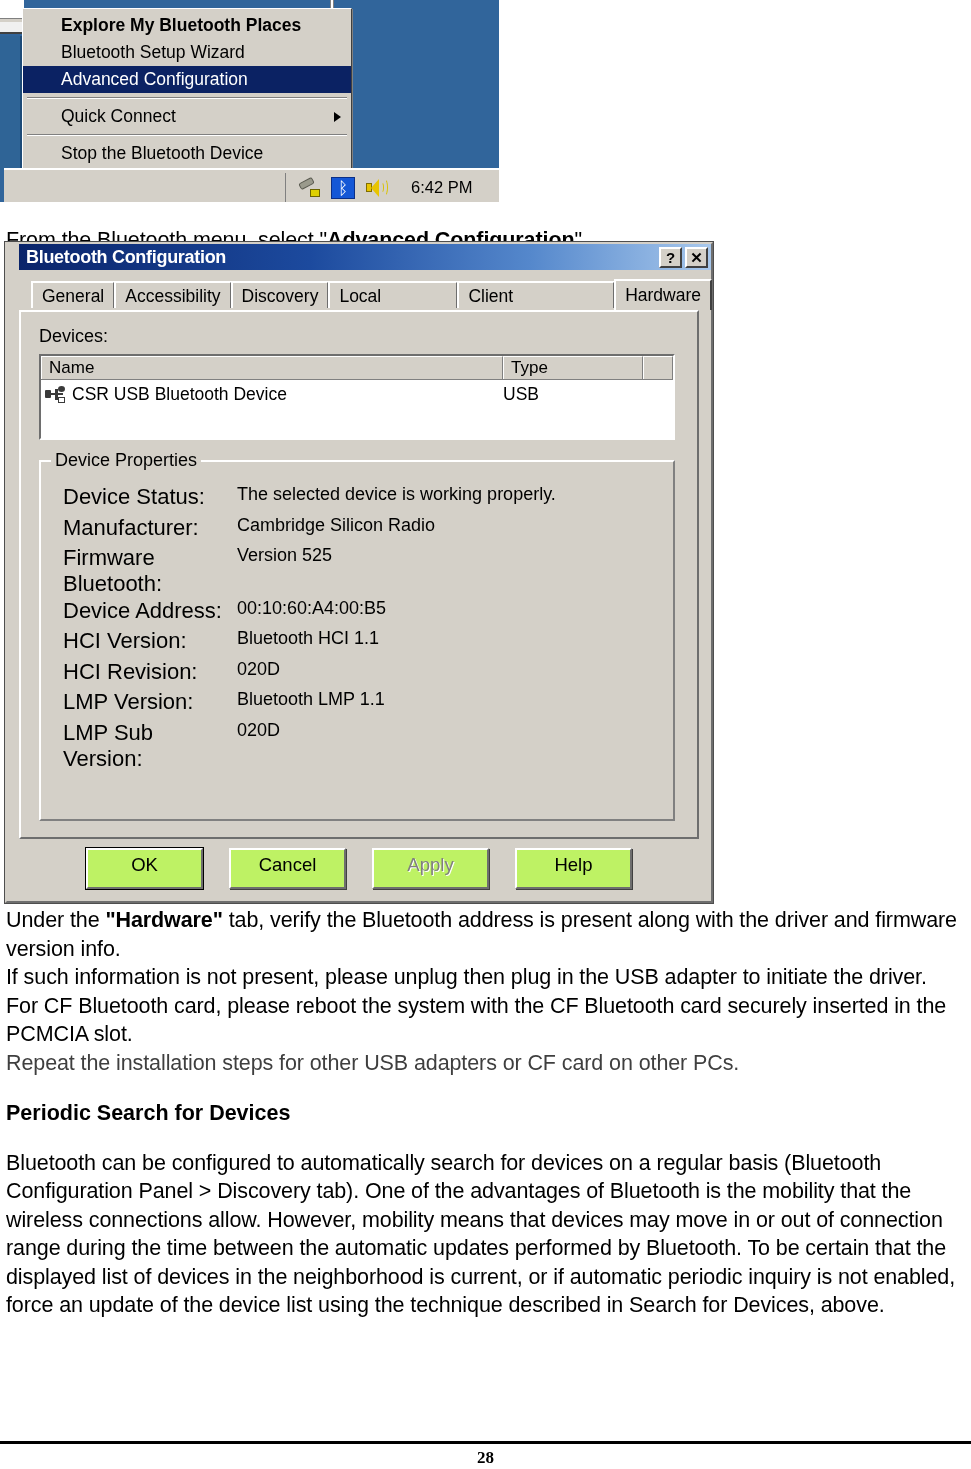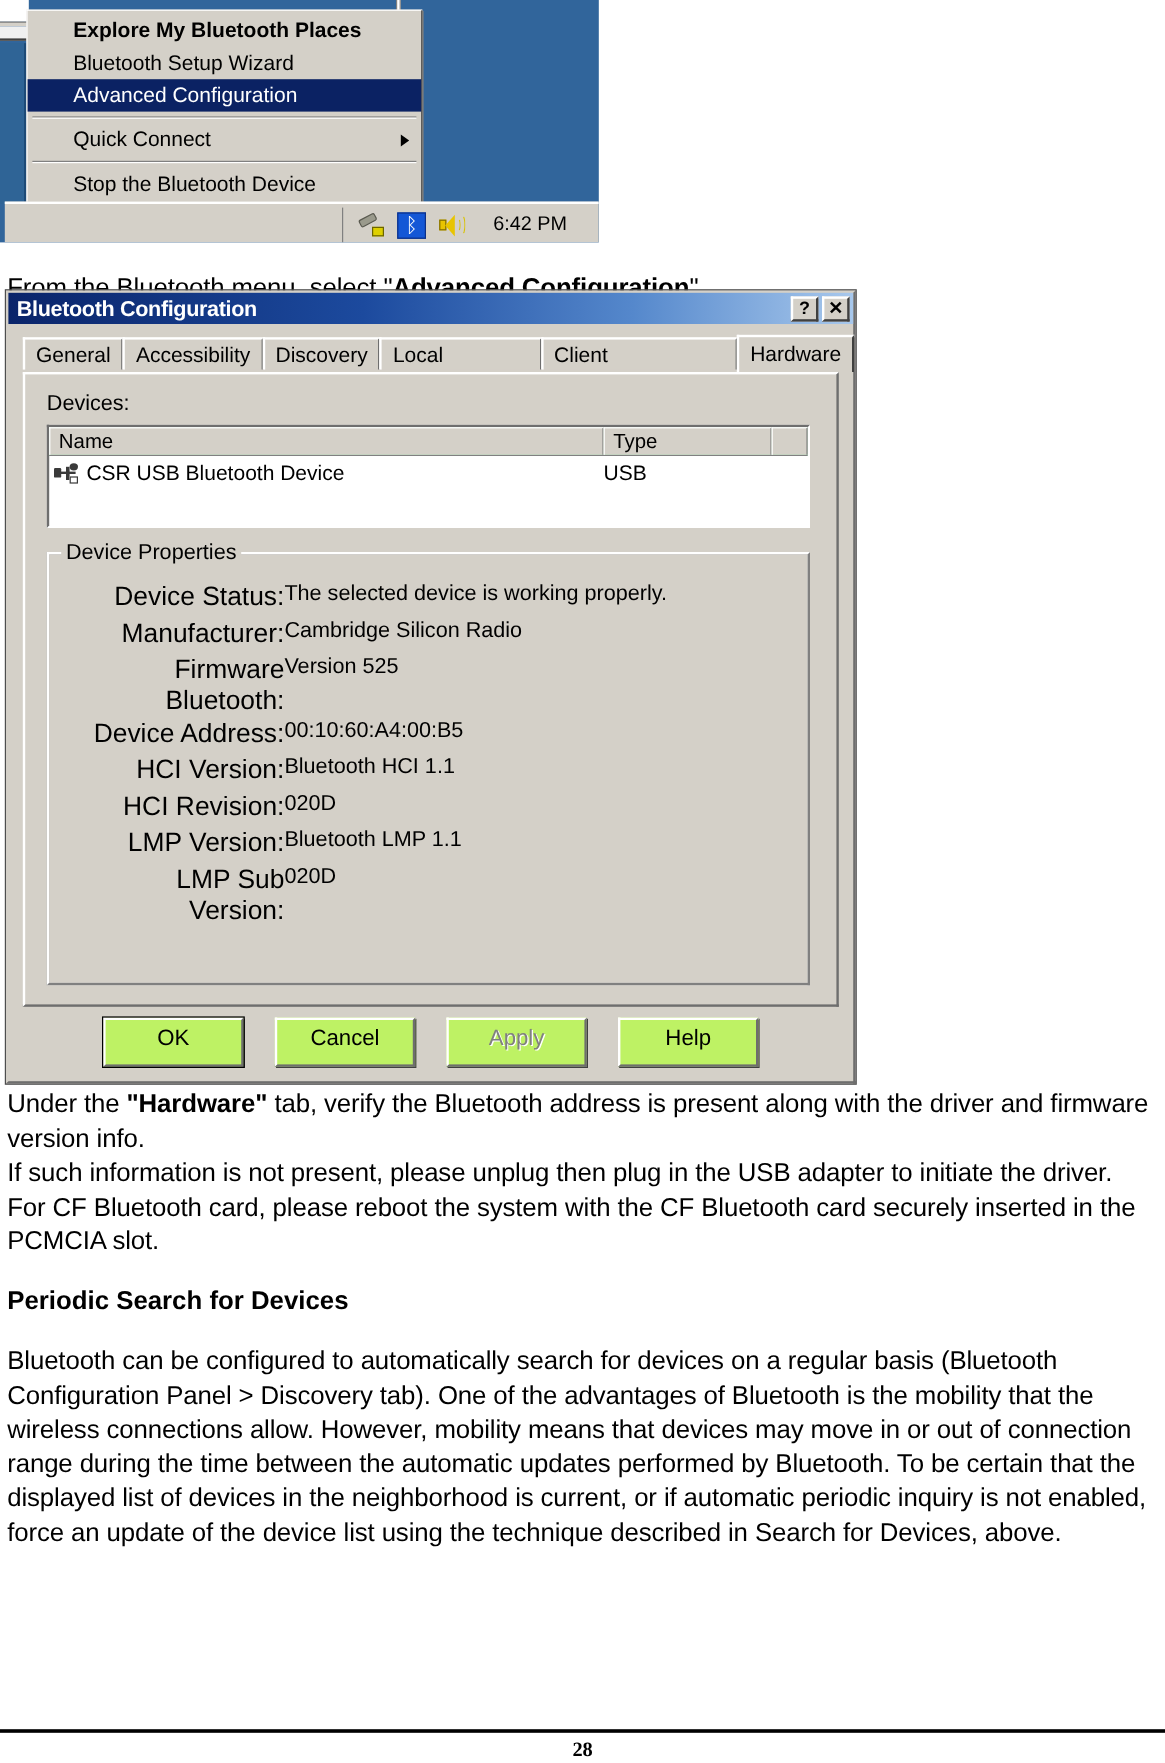--- a/index.html
+++ b/index.html
@@ -117,20 +117,21 @@
   
   #caption-1 { position:absolute; left:6px; top:204px; width:960px; }
 
   
   #bt-dialog {
     position:absolute; left:5px; top:242px; width:708px; height:661px;
     background:#d4d0c8;
     border:2px solid #d4d0c8;
     border-right-color:#6e6e6e; border-bottom-color:#6e6e6e;
     outline:1px solid #4e4e4e;
+    padding-left:12px;
   }
   #bt-titlebar {
     height:26px; margin:0;
     background:linear-gradient(to right,#0a246a 0%, #1c4a9e 42%, #5588cc 74%, #a8c8ec 100%);
     display:flex; align-items:center; padding:0 3px 0 7px;
   }
   #bt-title { color:#fff; font-weight:bold; font-size:18px; letter-spacing:-0.3px; flex:1; }
   .tb-btn {
     width:23px; height:21px; margin-left:3px;
     background:#d4d0c8;
@@ -160,21 +161,21 @@
   }
 
   .lbl-devices { position:absolute; left:18px; top:14px; font-size:18px; }
 
   
   #device-list {
     position:absolute; left:18px; top:42px; right:22px; height:86px;
     background:#fff;
     border:2px solid #6e6e6e; border-right-color:#ffffff; border-bottom-color:#ffffff;
   }
-  #dl-header { display:flex; height:24px; background:#86efac; border-bottom:1px solid #808080; }
+  #dl-header { display:flex; height:24px; background:#fca5a5; border-bottom:1px solid #808080; }
   #dl-header .hcell {
     font-size:17px; line-height:22px; padding-left:7px;
     border-right:1px solid #808080;
     border-top:1px solid #ffffff; border-left:1px solid #ffffff;
     background:#d4d0c8;
   }
   #dl-header .h-name { width:462px; }
   #dl-header .h-type { width:140px; }
   #dl-header .h-pad  { flex:1; }
   #dl-rows .row { display:flex; height:28px; align-items:center; }
@@ -184,21 +185,21 @@
   .usb-ico .stem { position:absolute; left:3px; top:8px; width:15px; height:2.5px; background:#3a3a3a; }
   .usb-ico .hub  { position:absolute; left:0px; top:5px; width:6px; height:8px; background:#3a3a3a; border-radius:1px;}
   .usb-ico .b1 { position:absolute; left:13px; top:1px; width:7px; height:6px; background:#3a3a3a; border-radius:50%; }
   .usb-ico .b2 { position:absolute; left:13px; top:12px; width:7px; height:6px; background:#fff; border:1.8px solid #3a3a3a; }
   .usb-ico .d1 { position:absolute; left:10px; top:4px; width:2.5px; height:6px; background:#3a3a3a; }
   .usb-ico .d2 { position:absolute; left:10px; top:9px; width:2.5px; height:6px; background:#3a3a3a; }
 
   
   #device-props {
     position:absolute; left:18px; top:148px; right:22px; bottom:16px;
-    border:2px solid #808080; border-right-color:#ffffff; border-bottom-color:#ffffff;text-align:right;
+    border:2px solid #808080; border-right-color:#ffffff; border-bottom-color:#ffffff;
   }
   #device-props > .inner {
     position:absolute; inset:-2px;
     border:2px solid #ffffff; border-right-color:#808080; border-bottom-color:#808080;
     pointer-events:none;
   }
   #dp-legend {
     position:absolute; left:10px; top:-12px; background:#d4d0c8;
     padding:0 4px; font-size:18px; z-index:2;
   }
@@ -382,20 +383,21 @@
       <div class="dlg-btn">Cancel</div>
       <div class="dlg-btn disabled">Apply</div>
       <div class="dlg-btn">Help</div>
     </div>
   </div>
 
   <div id="body-text">
     <p class="para"><span>Under the </span><b>"Hardware"</b><span> tab, verify the Bluetooth address is present along with the driver and firmware version info.</span></p>
     <p class="para">If such information is not present, please unplug then plug in the USB adapter to initiate the driver.</p>
     <p class="para">For CF Bluetooth card, please reboot the system with the CF Bluetooth card securely inserted in the PCMCIA slot.</p>
+    <p class="para grey">Repeat the installation steps for other USB adapters or CF card on other PCs.</p>
     <p class="heading">Periodic Search for Devices</p>
     <p class="para">Bluetooth can be configured to automatically search for devices on a regular basis (Bluetooth Configuration Panel &gt; Discovery tab). One of the advantages of Bluetooth is the mobility that the wireless connections allow. However, mobility means that devices may move in or out of connection range during the time between the automatic updates performed by Bluetooth. To be certain that the displayed list of devices in the neighborhood is current, or if automatic periodic inquiry is not enabled, force an update of the device list using the technique described in Search for Devices, above.</p>
   </div>
 
   <div id="footer-rule"></div>
   <div id="page-num">28</div>
 
 </div>
 
 </body></html>

